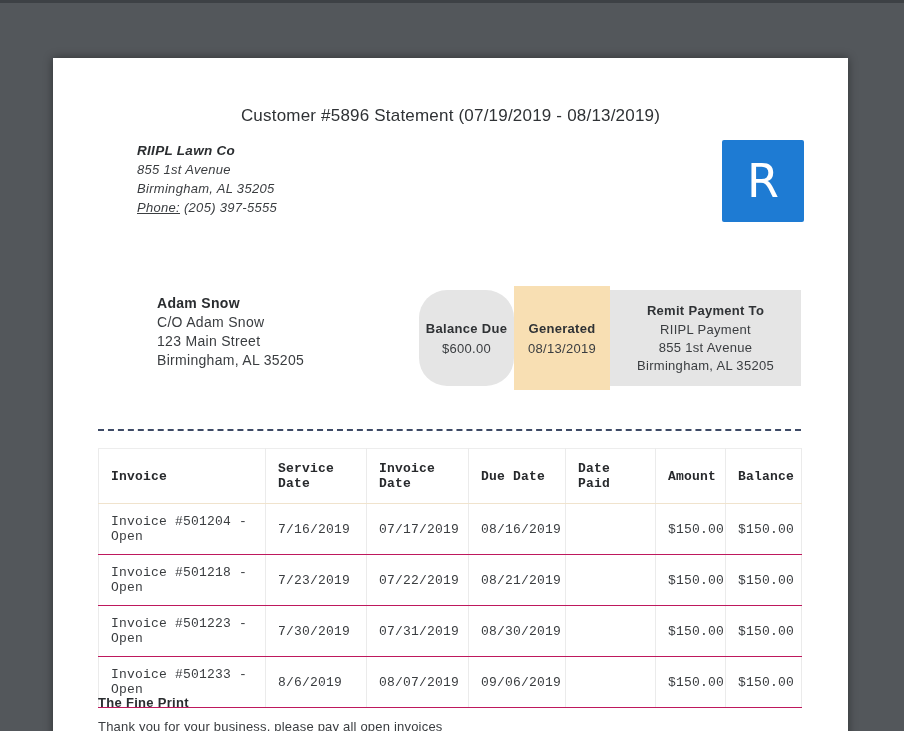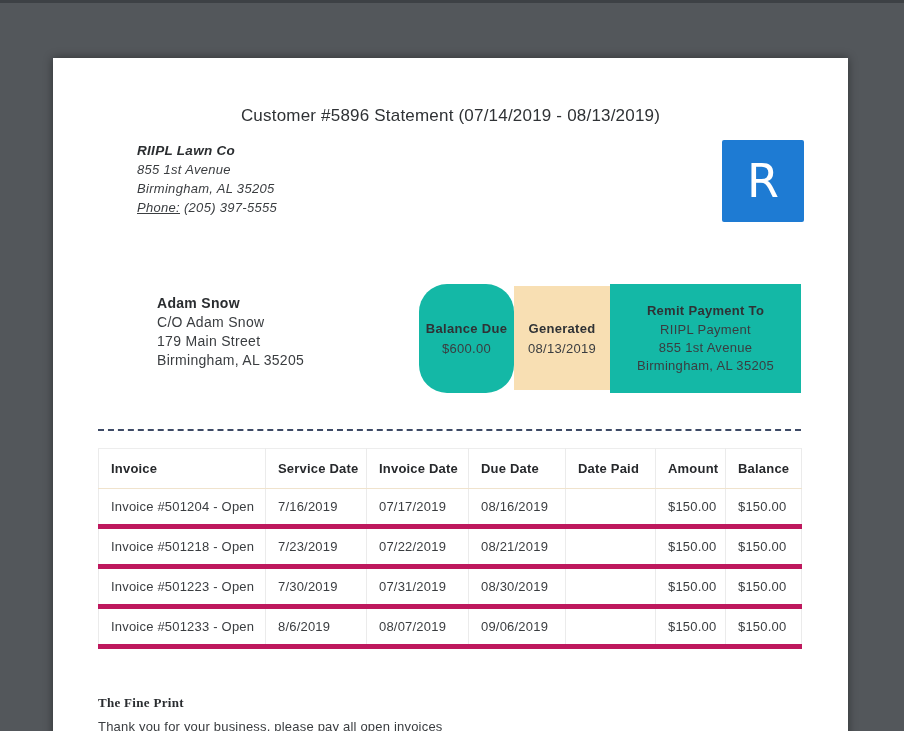--- a/index.html
+++ b/index.html
@@ -47,99 +47,99 @@
     font-size: 14px; color: #3a3d40; line-height: 19px; letter-spacing: 0.3px;
   }
   .customer-name { font-weight: bold; color: #2a2d30; }
   
   .summary-strip {
     position: absolute; left: 366px; top: 228px;
     width: 382px; height: 104px;
     display: flex; align-items: center;
   }
   .sum-box {
-    height: 109px;
-    background: #14b8a6;
+    height: 96px;
+    background: #e5e5e5;
     display: flex; flex-direction: column; justify-content: center; align-items: center;
     font-size: 13px; color: #3a3d40; letter-spacing: 0.3px;
   }
   .sum-box .lbl { font-weight: bold; color: #2f3235; margin-bottom: 5px; }
   .box-balance { width: 95px; border-radius: 28px; }
   .box-generated { width: 96px; height: 104px; background: #f8dfb3; }
   .box-remit { width: 191px; line-height: 18px; text-align: center; }
   .box-remit .lbl { margin-bottom: 1px; }
   
   .dashed-sep {
     position: absolute; left: 45px; top: 371px; width: 703px;
     border-top: 2px dashed #3e4a66;
   }
   
   .invoice-table {
     position: absolute; left: 45px; top: 390px;
     width: 703px; border-collapse: collapse; table-layout: fixed;
-    font-size: 13px; color: #3a3d40; letter-spacing: 0.2px;
+    font-size: 13px; color: #3a3d40; letter-spacing: 0.2px; font-family: Liberation Mono, monospace;
   }
   .invoice-table th {
     font-weight: bold; color: #27292c; text-align: left;
     padding: 12px 6px 12px 12px; height: 39px;
     border-top: 1px solid #ededed;
     border-right: 1px solid #ebebeb;
     border-bottom: 1px solid #f0e3cd;
     border-left: 1px solid #ebebeb;
   }
   .invoice-table th + th { border-left: none; }
   .invoice-table td {
     padding: 10px 6px 10px 12px; height: 37px;
     border-right: 1px solid #ebebeb;
-    border-bottom: 5px solid #be185d;
+    border-bottom: 1px solid #be185d;
     border-left: 1px solid #ebebeb;
     background: #ffffff;
   }
   .invoice-table td + td { border-left: none; }
   .invoice-table .footer-row td {
     background: #fdf2de; font-weight: bold; color: #2f3235;
     border: none; height: 36px; padding: 10px 6px 10px 12px;
   }
   .invoice-table .footer-row td.footer-value {
     background: #f8dfb3;
   }
   
   .fine-print-heading {
     position: absolute; left: 45px; top: 637px;
-    font-size: 13px; font-weight: bold; color: #2a2d30; letter-spacing: 0.3px; font-family: Liberation Serif, serif;
+    font-size: 13px; font-weight: bold; color: #2a2d30; letter-spacing: 0.3px;
   }
   .fine-print-text {
     position: absolute; left: 45px; top: 661px;
     font-size: 13px; color: #3a3d40; letter-spacing: 0.2px;
   }
 </style>
 </head>
 <body>
 
 <div class="top-strip"></div>
 
 <div class="page">
 
-  <div class="doc-title">Customer #5896 Statement (07/14/2019 - 08/13/2019)</div>
+  <div class="doc-title">Customer #5896 Statement (07/19/2019 - 08/13/2019)</div>
 
   <div class="company-block">
     <div class="company-name">RIIPL Lawn Co</div>
     <div>855 1st Avenue</div>
     <div>Birmingham, AL 35205</div>
     <div><span class="phone-label">Phone:</span> <span>(205) 397-5555</span></div>
   </div>
 
   <div class="logo">
     <span class="logo-letter">R</span>
   </div>
 
   <div class="customer-block">
     <div class="customer-name">Adam Snow</div>
     <div>C/O Adam Snow</div>
-    <div>179 Main Street</div>
+    <div>123 Main Street</div>
     <div>Birmingham, AL 35205</div>
   </div>
 
   <div class="summary-strip">
     <div class="sum-box box-balance">
       <div class="lbl">Balance Due</div>
       <div>$600.00</div>
     </div>
     <div class="sum-box box-generated">
       <div class="lbl">Generated</div>

